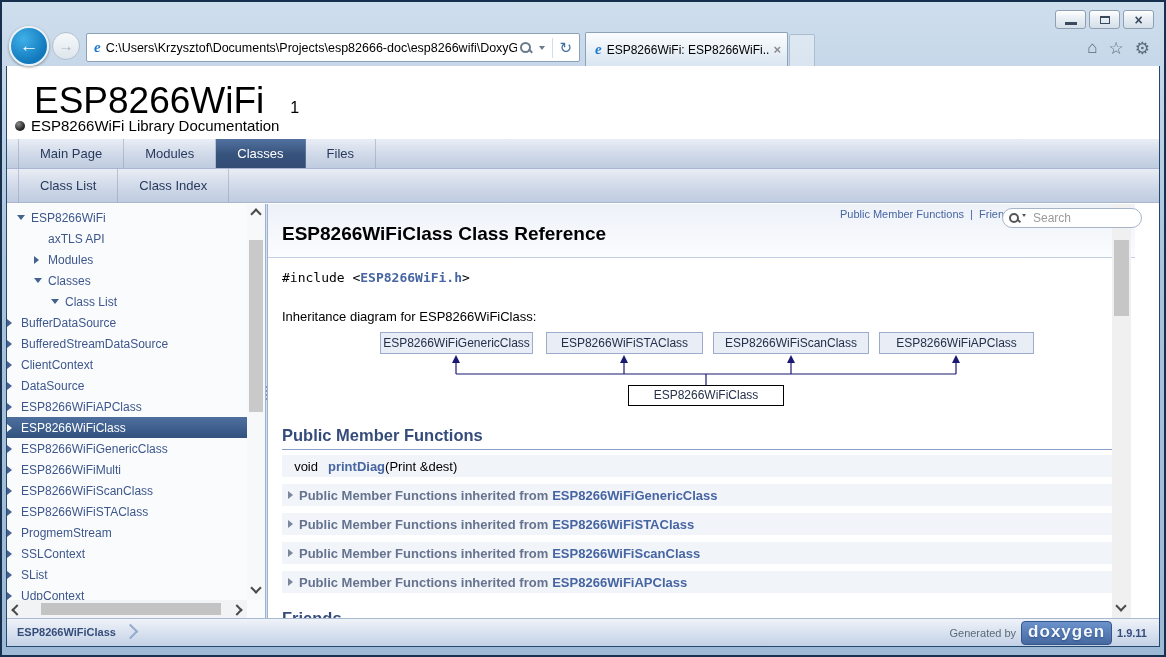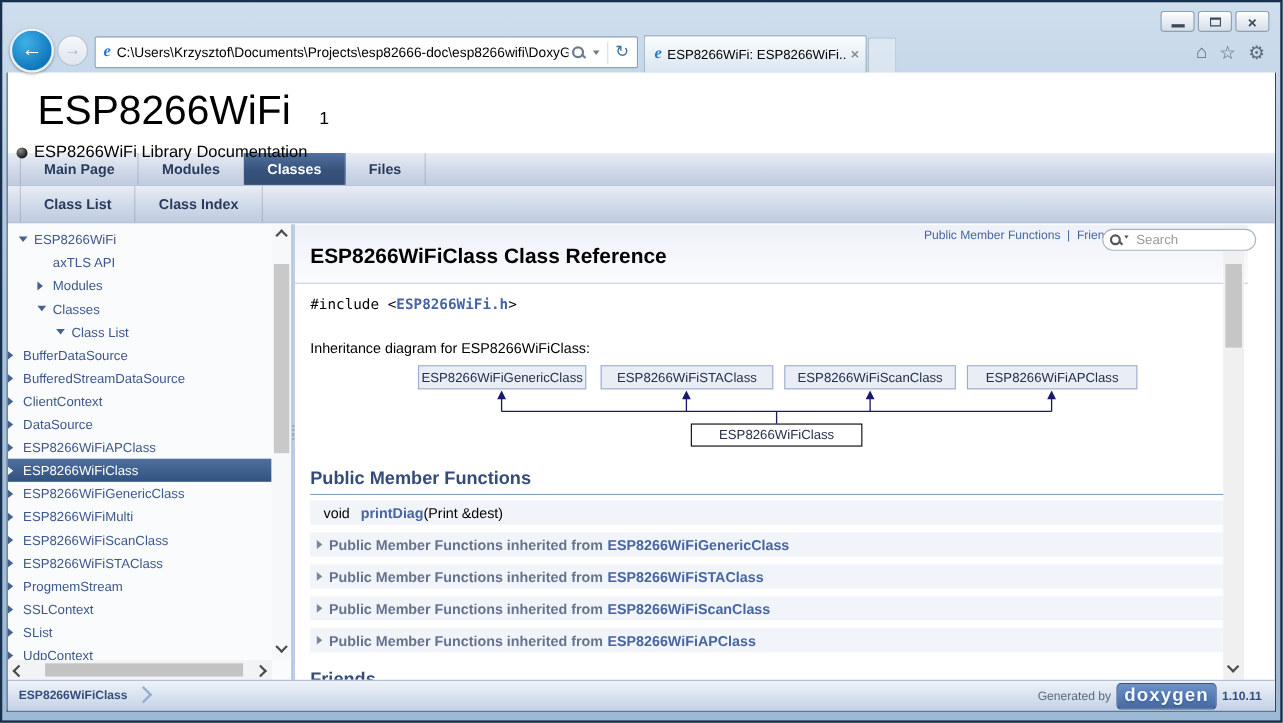--- a/index.html
+++ b/index.html
@@ -47,25 +47,25 @@
   .tab-close{color:#8a8a8a;font-size:13px;font-weight:bold;margin-left:4px;line-height:1;}
   .tabstub{position:absolute;left:787px;top:6px;width:26px;height:32px;
            background:rgba(255,255,255,.35);border:1px solid rgba(139,162,184,.6);border-bottom:none;border-radius:2px 2px 0 0;}
   .chromeicons{position:absolute;right:14px;top:10px;display:flex;gap:11px;color:#5a6a7a;font-size:17px;}
   
   .page{position:absolute;left:4px;right:4px;top:64px;bottom:8px;background:#fff;
         border:1px solid #24486e;border-top:none;overflow:hidden;}
   .doxyhead{position:relative;height:73px;background:#fff;}
   .ptitle{position:absolute;left:27px;top:2px;font-size:37px;color:#000;letter-spacing:0;margin-top:12px;}
   .pver{font-size:16px;margin-left:26px;}
-  .pbrief{position:absolute;left:8px;top:64px;display:flex;align-items:center;font-size:15px;color:#000;}
+  .pbrief{position:absolute;left:8px;top:51px;display:flex;align-items:center;font-size:15px;color:#000;}
   .sphere{width:10px;height:10px;border-radius:50%;margin:0 6px 0 0;
           background:radial-gradient(circle at 35% 30%,#8a8a8a,#1d1d1d 70%);}
   .tabrow{height:30px;background:linear-gradient(#e9edf5,#cdd7e7 60%,#bfcbdf);
-          border-bottom:1px solid #aab6cf;display:flex;align-items:stretch;font-size:13px;font-weight:bold;color:#283a5d;}
+          border-bottom:1px solid #aab6cf;display:flex;align-items:stretch;font-size:13px;font-weight:normal;color:#283a5d;}
   .tabrow2{height:34px;}
   .dtab{display:flex;align-items:center;padding:0 21px;border-right:1px solid rgba(130,148,182,.45);}
   .dtab.first{border-left:1px solid rgba(130,148,182,.45);margin-left:11px;}
   .dtab.active{background:linear-gradient(#52719f,#36527b 55%,#31487095);background-color:#36527b;color:#fff;}
   .searchwrap{position:absolute;right:17px;top:142px;width:140px;height:20px;background:#fff;
               border:1px solid #a6b4c8;border-radius:10px;display:flex;align-items:center;padding:0 6px;z-index:2;}
   .smag{position:relative;width:12px;height:12px;}
   .smag::before{content:"";position:absolute;left:0;top:1px;width:6px;height:6px;border:2px solid #555;border-radius:50%;}
   .smag::after{content:"";position:absolute;left:8px;top:8px;width:4px;height:2px;background:#555;transform:rotate(45deg);}
   .scaret{width:0;height:0;border-left:2.5px solid transparent;border-right:2.5px solid transparent;
@@ -433,18 +433,18 @@
         </div>
       </div>
     </div>
 
     <div class="footer">
       <div class="crumb">ESP8266WiFiClass</div>
       <div class="crumb-chev"></div>
       <div class="genby">
         <span class="gtext">Generated by</span>
         <span class="doxylogo">doxygen</span>
-        <span class="gver">1.10.11</span>
+        <span class="gver">1.9.11</span>
       </div>
     </div>
 
   </div>
 </div>
 
 </body></html>

